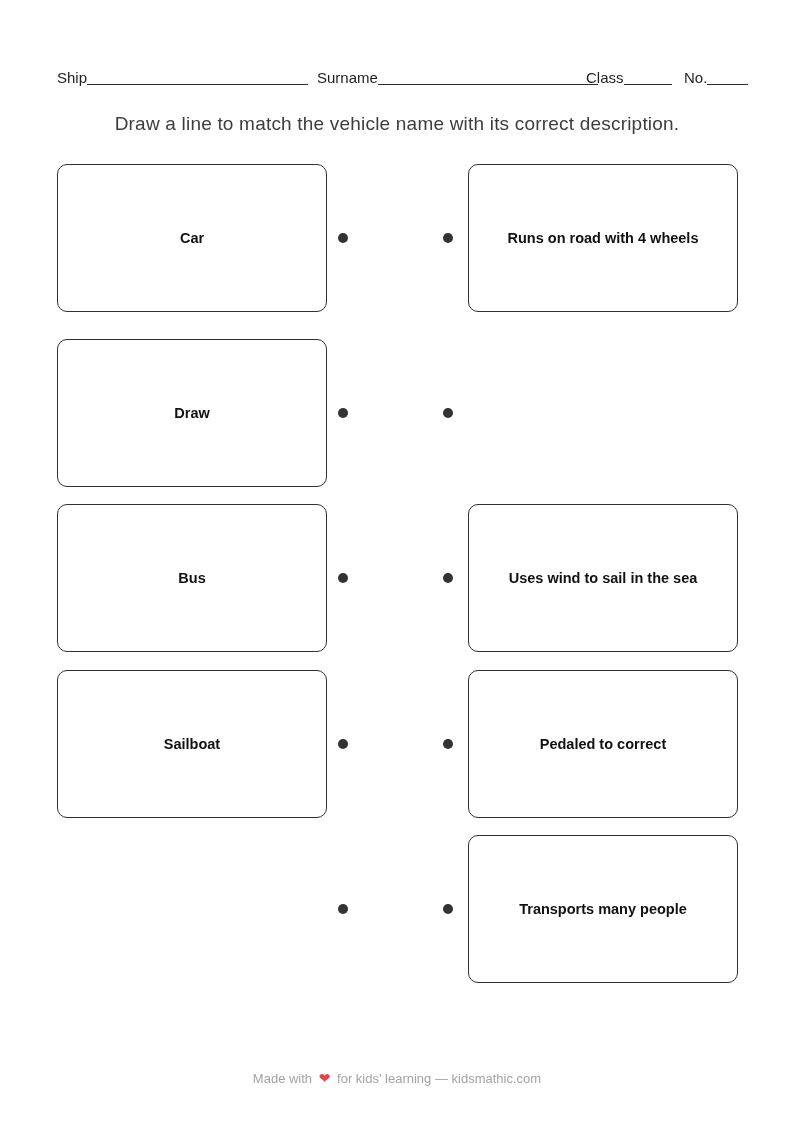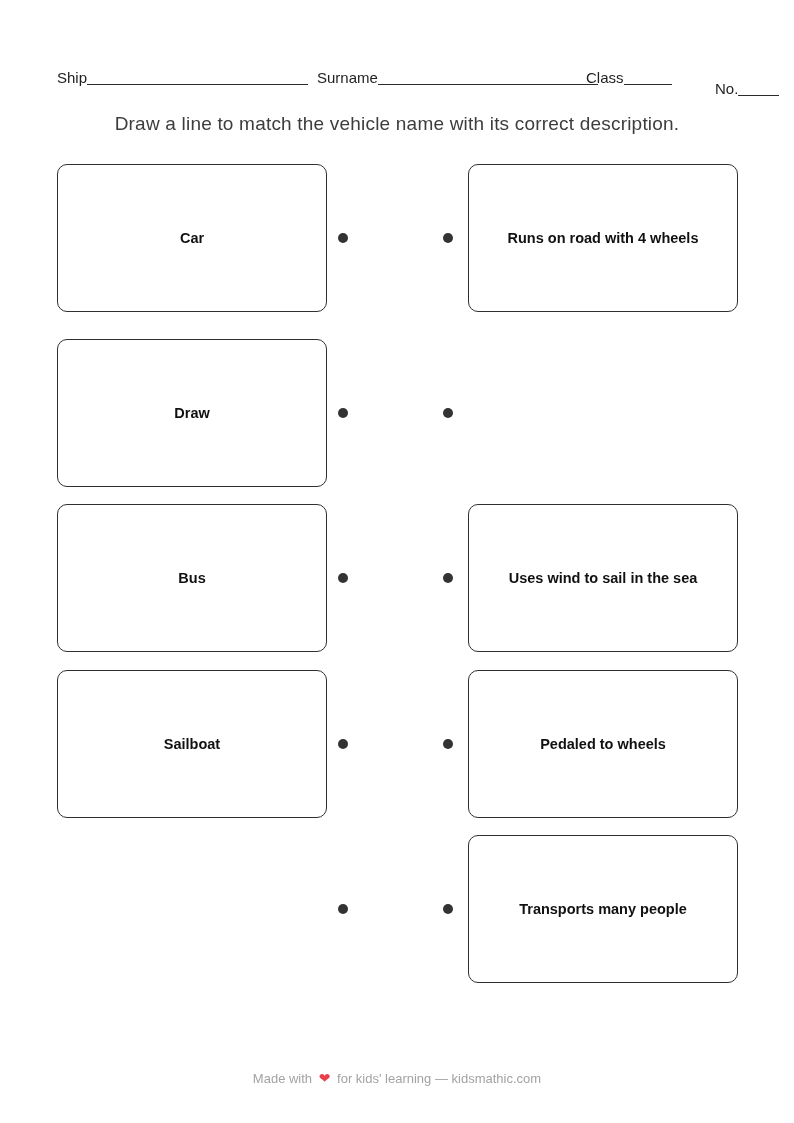--- a/index.html
+++ b/index.html
@@ -27,21 +27,21 @@
   }
   .field-line {
     flex: 1 1 auto;
     border-bottom: 1.5px solid #2b2b2b;
     margin-bottom: 3px;
     min-width: 20px;
   }
   .g-name    { left: 57px;  width: 251px; }
   .g-surname { left: 317px; width: 281px; }
   .g-class   { left: 586px; width: 86px;  }
-  .g-no      { left: 715px; width: 64px; margin-top: 11px;  }
+  .g-no      { left: 684px; width: 64px;  }
 
   
   .title {
     position: absolute;
     top: 111px; left: 0; width: 100%;
     text-align: center;
     font-size: 19px; line-height: 26px;
     color: #3d3d3d;
     letter-spacing: 0.2px;
   }
@@ -155,21 +155,21 @@
     </div>
   </div>
 
   <div class="row r3">
     <div class="card left">
       <span class="card-label">Sailboat</span>
     </div>
     <span class="dot dot-l"></span>
     <span class="dot dot-r"></span>
     <div class="card right">
-      <span class="card-label">Pedaled to wheels</span>
+      <span class="card-label">Pedaled to correct</span>
     </div>
   </div>
 
   <div class="row r4">
     <span class="dot dot-l"></span>
     <span class="dot dot-r"></span>
     <div class="card right">
       <span class="card-label">Transports many people</span>
     </div>
   </div>

